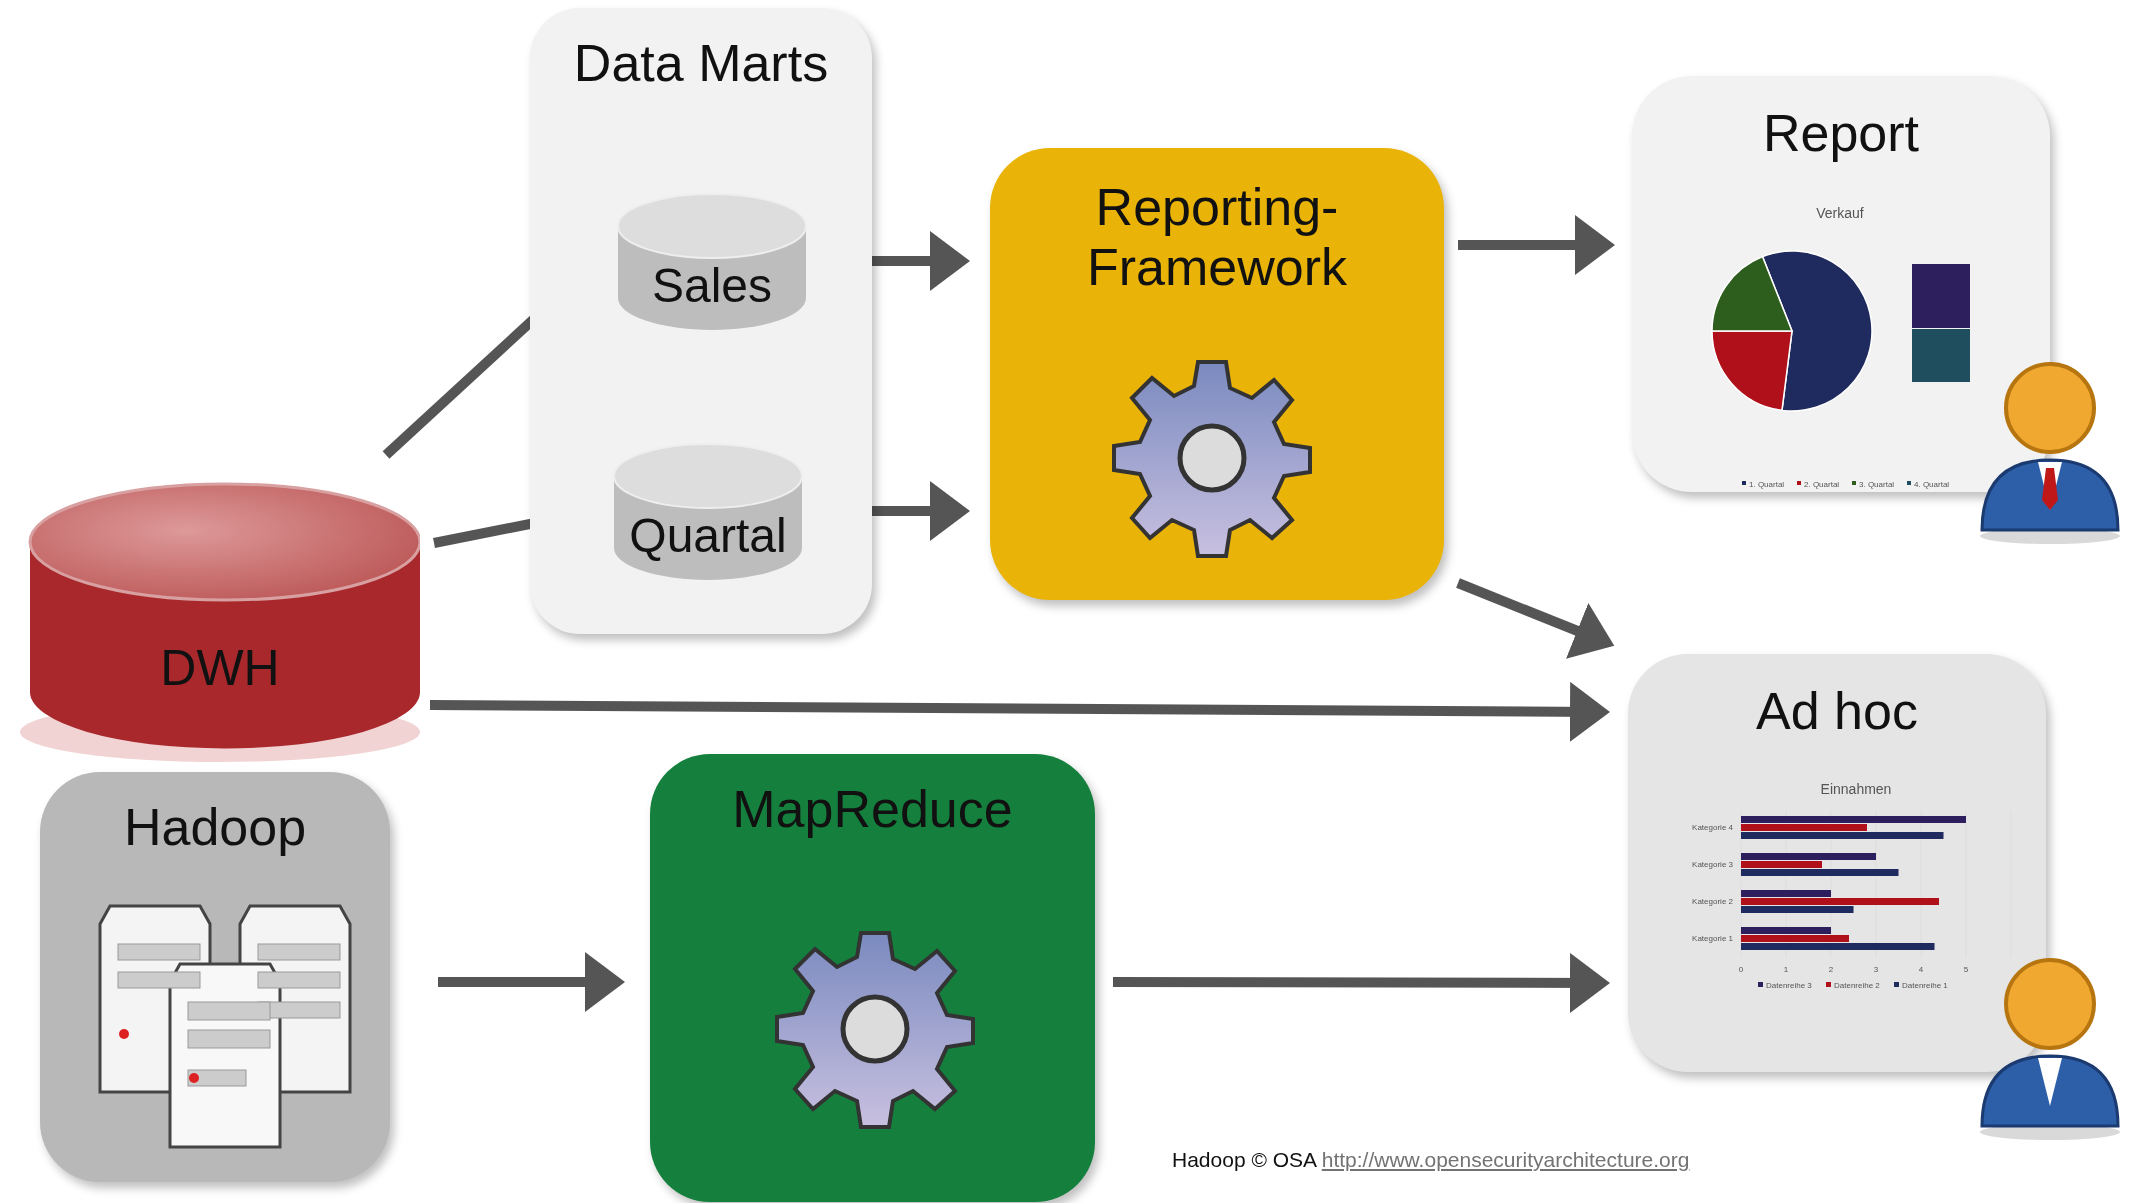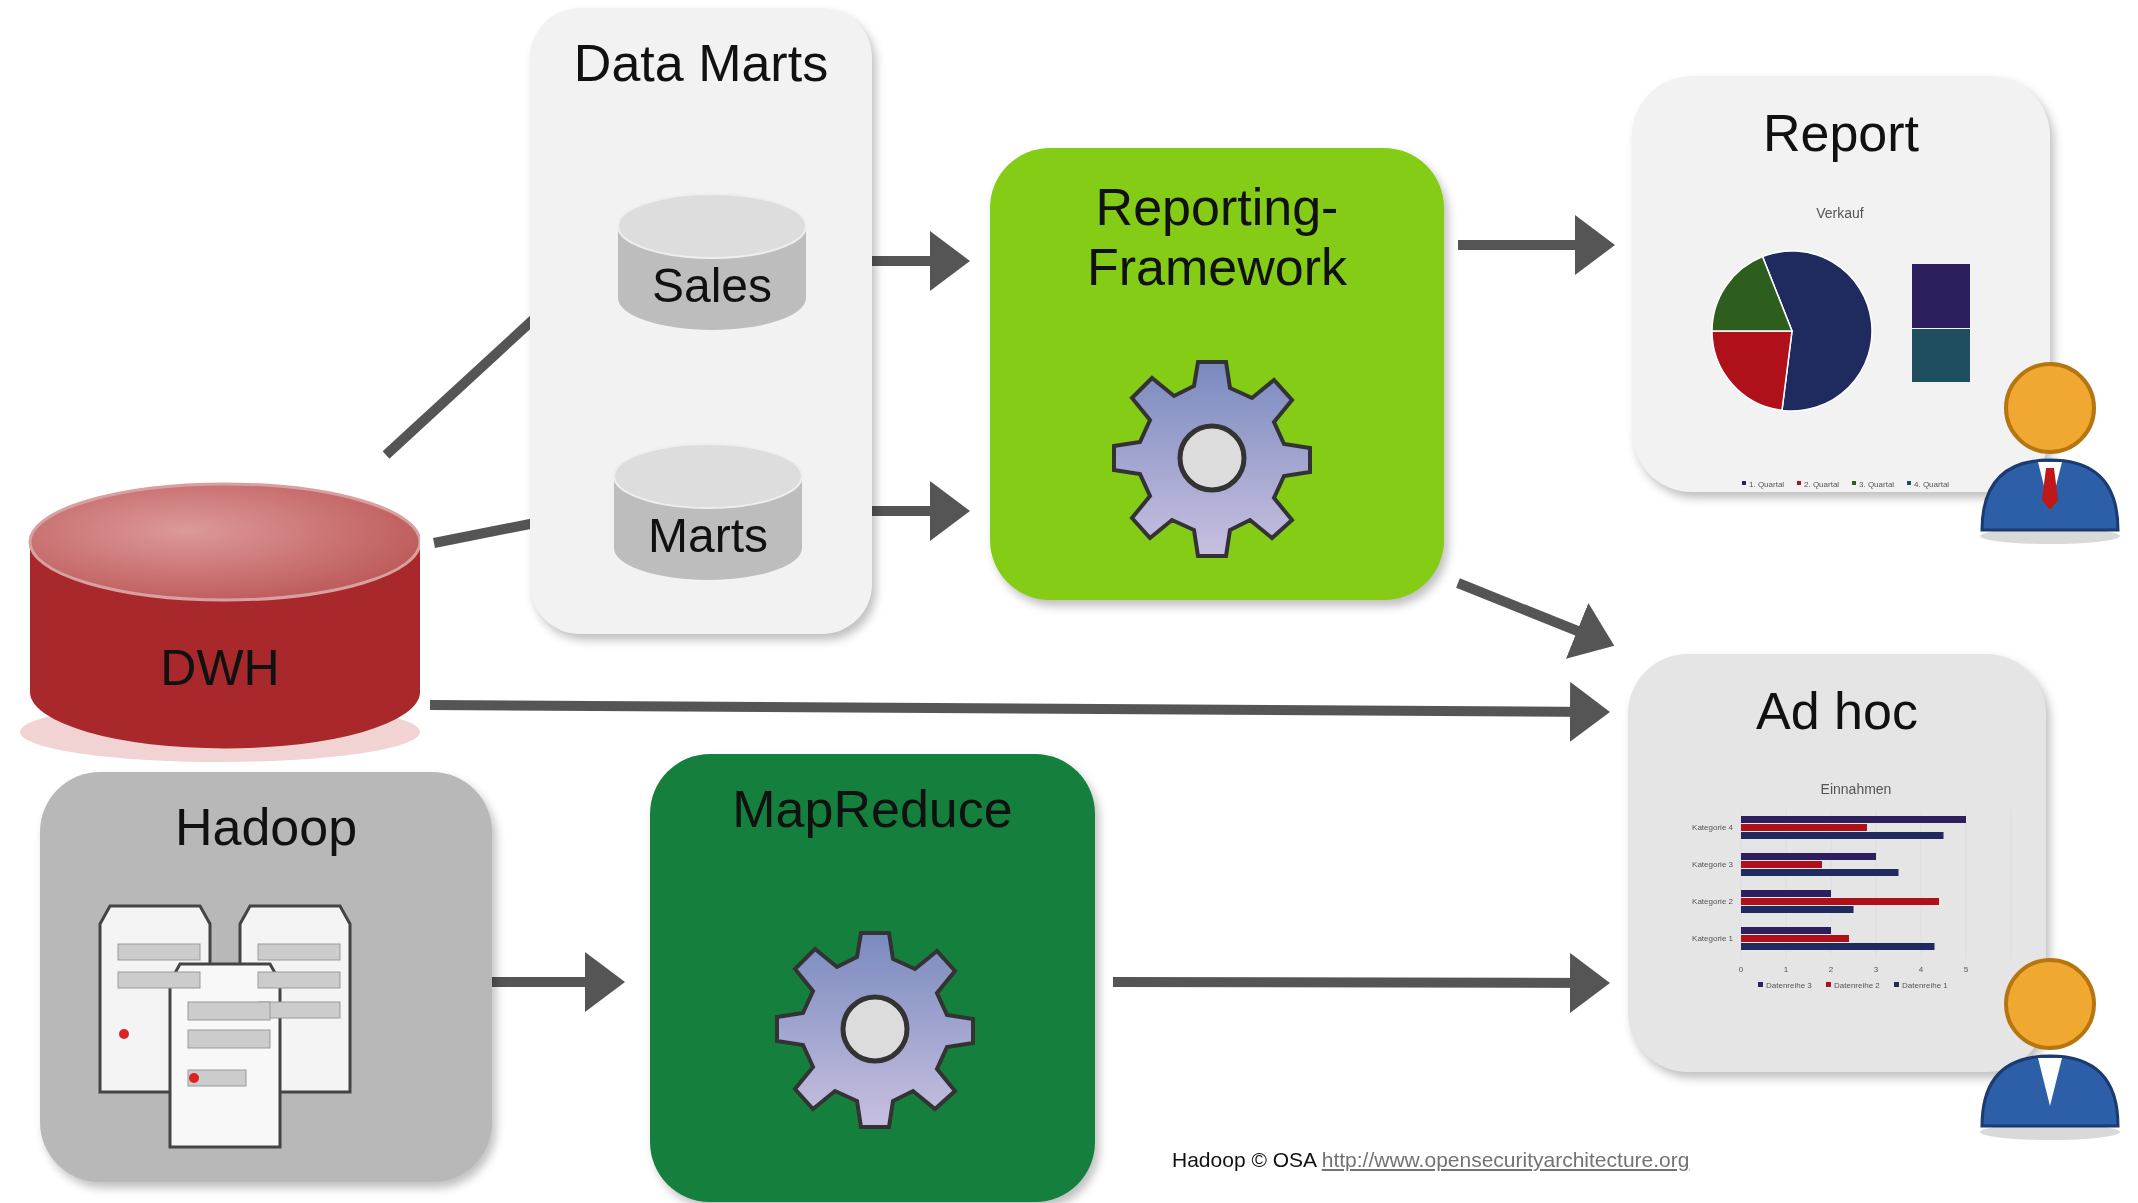--- a/index.html
+++ b/index.html
@@ -56,25 +56,25 @@
       <path d="M2,38 L2,110 A94,32 0 0 0 190,110 L190,38 Z" fill="#bdbdbd"></path>
       <ellipse cx="96" cy="38" rx="94" ry="32" fill="#ddd" stroke="#eee" stroke-width="2"></ellipse>
     </svg>
     <div class="ttl" style="top:70px;font-size:48px;">Sales</div>
   </div>
   <div style="position:absolute;left:82px;top:430px;width:192px;height:150px;">
     <svg width="192" height="150">
       <path d="M2,38 L2,110 A94,32 0 0 0 190,110 L190,38 Z" fill="#bdbdbd"></path>
       <ellipse cx="96" cy="38" rx="94" ry="32" fill="#ddd" stroke="#eee" stroke-width="2"></ellipse>
     </svg>
-    <div class="ttl" style="top:70px;font-size:48px;">Marts</div>
+    <div class="ttl" style="top:70px;font-size:48px;">Quartal</div>
   </div>
 </div>
 
-<div class="box" style="left:990px;top:148px;width:454px;height:452px;background:#84cc16;">
+<div class="box" style="left:990px;top:148px;width:454px;height:452px;background:#eab308;">
   <div class="ttl" style="top:30px;">Reporting-</div>
   <div class="ttl" style="top:90px;">Framework</div>
   <svg style="position:absolute;left:117px;top:205px;" width="210" height="210" viewBox="-105 -105 210 210">
     <defs>
         <linearGradient id="g1" x1="0" y1="0" x2="0" y2="1">
           <stop offset="0" stop-color="#7a8abf"></stop>
           <stop offset="1" stop-color="#c8c0e0"></stop>
         </linearGradient>
       </defs>
     <g fill="url(#g1)" stroke="#333" stroke-width="4">
@@ -151,21 +151,21 @@
         <rect x="130" y="208" width="5" height="5" fill="#2d1f5e"></rect>
         <text x="138" y="214" class="small">Datenreihe 3</text>
         <rect x="198" y="208" width="5" height="5" fill="#b0101a"></rect>
         <text x="206" y="214" class="small">Datenreihe 2</text>
         <rect x="266" y="208" width="5" height="5" fill="#1f2a5e"></rect>
         <text x="274" y="214" class="small">Datenreihe 1</text>
       </g>
   </svg>
 </div>
 
-<div class="box" style="left:40px;top:772px;width:452px;height:410px;background:#b8b8b8;">
+<div class="box" style="left:40px;top:772px;width:350px;height:410px;background:#b8b8b8;">
   <div class="ttl" style="top:26px;">Hadoop</div>
   <svg style="position:absolute;left:50px;top:130px;" width="290" height="250">
     <g stroke="#444" stroke-width="3">
       <path d="M10,22 L20,4 L110,4 L120,22 L120,190 L10,190 Z" fill="#f4f4f4"></path>
       <path d="M150,22 L160,4 L250,4 L260,22 L260,190 L150,190 Z" fill="#f4f4f4"></path>
       <path d="M80,80 L90,62 L180,62 L190,80 L190,245 L80,245 Z" fill="#f8f8f8"></path>
     </g>
     <g fill="#ccc" stroke="#999">
       <rect x="28" y="42" width="82" height="16"></rect>
         <rect x="28" y="70" width="82" height="16"></rect>

